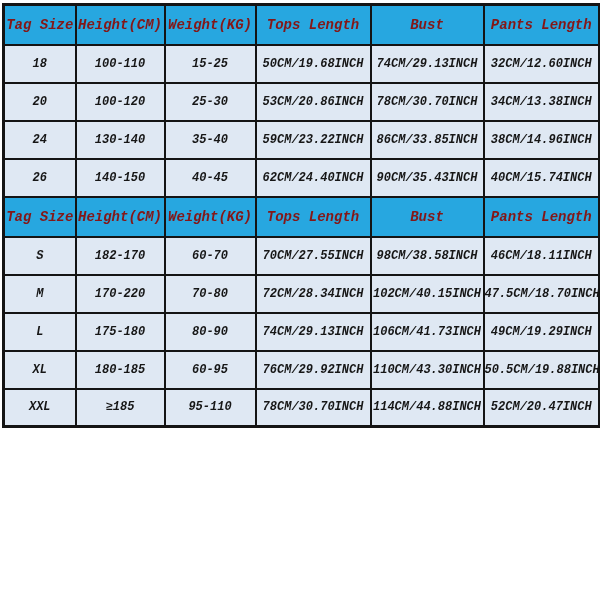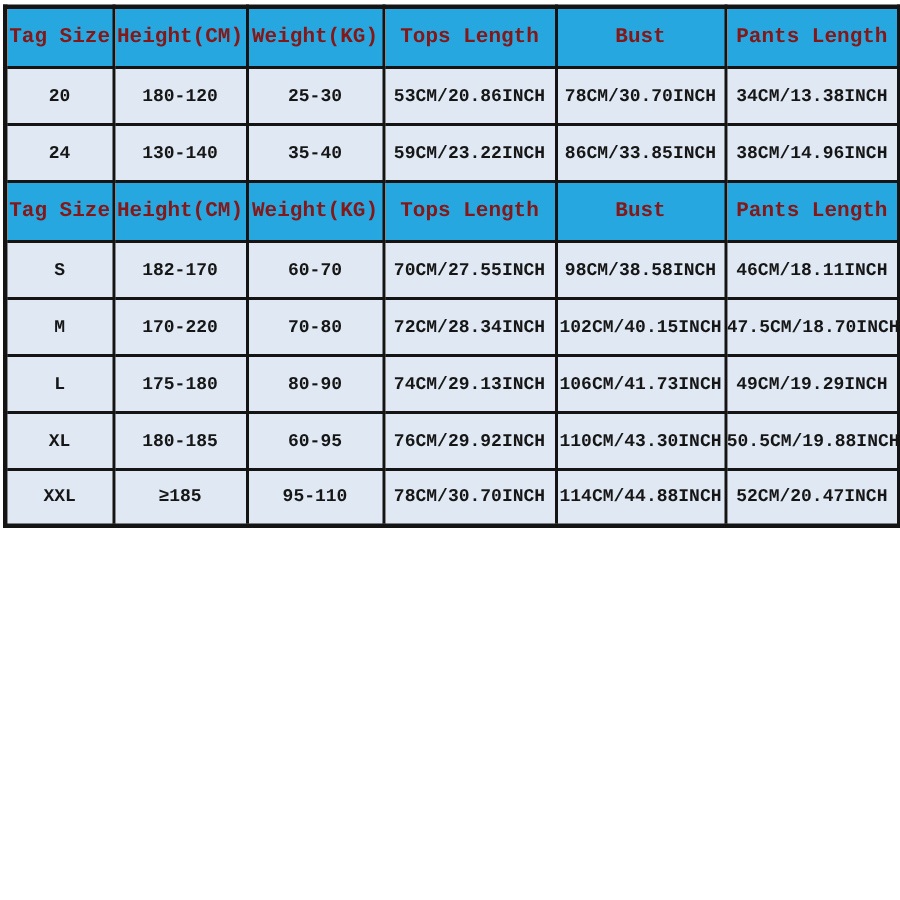--- a/index.html
+++ b/index.html
@@ -17,20 +17,21 @@
     background:var(--page-bg);
     font-family:"Liberation Mono","DejaVu Sans Mono",monospace;
     overflow:hidden;
   }
   .wrap{padding:3px 2px 0 2px;}
   table{
     border-collapse:collapse;
     width:596px;
     table-layout:fixed;
     border:3px solid var(--border);
+    font-style:italic;
   }
   col.c1{width:72px;}
   col.c2{width:89px;}
   col.c3{width:91px;}
   col.c4{width:115px;}
   col.c5{width:113px;}
   col.c6{width:116px;}
   th,td{
     border:2px solid var(--border);
     text-align:center;
@@ -70,34 +71,50 @@
     <tbody>
         <tr>
           <th>Tag Size</th>
           <th>Height(CM)</th>
           <th>Weight(KG)</th>
           <th>Tops Length</th>
           <th>Bust</th>
           <th>Pants Length</th>
         </tr>
         <tr>
+          <td>18</td>
+          <td>100-110</td>
+          <td>15-25</td>
+          <td>50CM/19.68INCH</td>
+          <td>74CM/29.13INCH</td>
+          <td>32CM/12.60INCH</td>
+        </tr>
+        <tr>
           <td>20</td>
-          <td>180-120</td>
+          <td>100-120</td>
           <td>25-30</td>
           <td>53CM/20.86INCH</td>
           <td>78CM/30.70INCH</td>
           <td>34CM/13.38INCH</td>
         </tr>
         <tr>
           <td>24</td>
           <td>130-140</td>
           <td>35-40</td>
           <td>59CM/23.22INCH</td>
           <td>86CM/33.85INCH</td>
           <td>38CM/14.96INCH</td>
+        </tr>
+        <tr>
+          <td>26</td>
+          <td>140-150</td>
+          <td>40-45</td>
+          <td>62CM/24.40INCH</td>
+          <td>90CM/35.43INCH</td>
+          <td>40CM/15.74INCH</td>
         </tr>
         <tr>
           <th>Tag Size</th>
           <th>Height(CM)</th>
           <th>Weight(KG)</th>
           <th>Tops Length</th>
           <th>Bust</th>
           <th>Pants Length</th>
         </tr>
         <tr>

